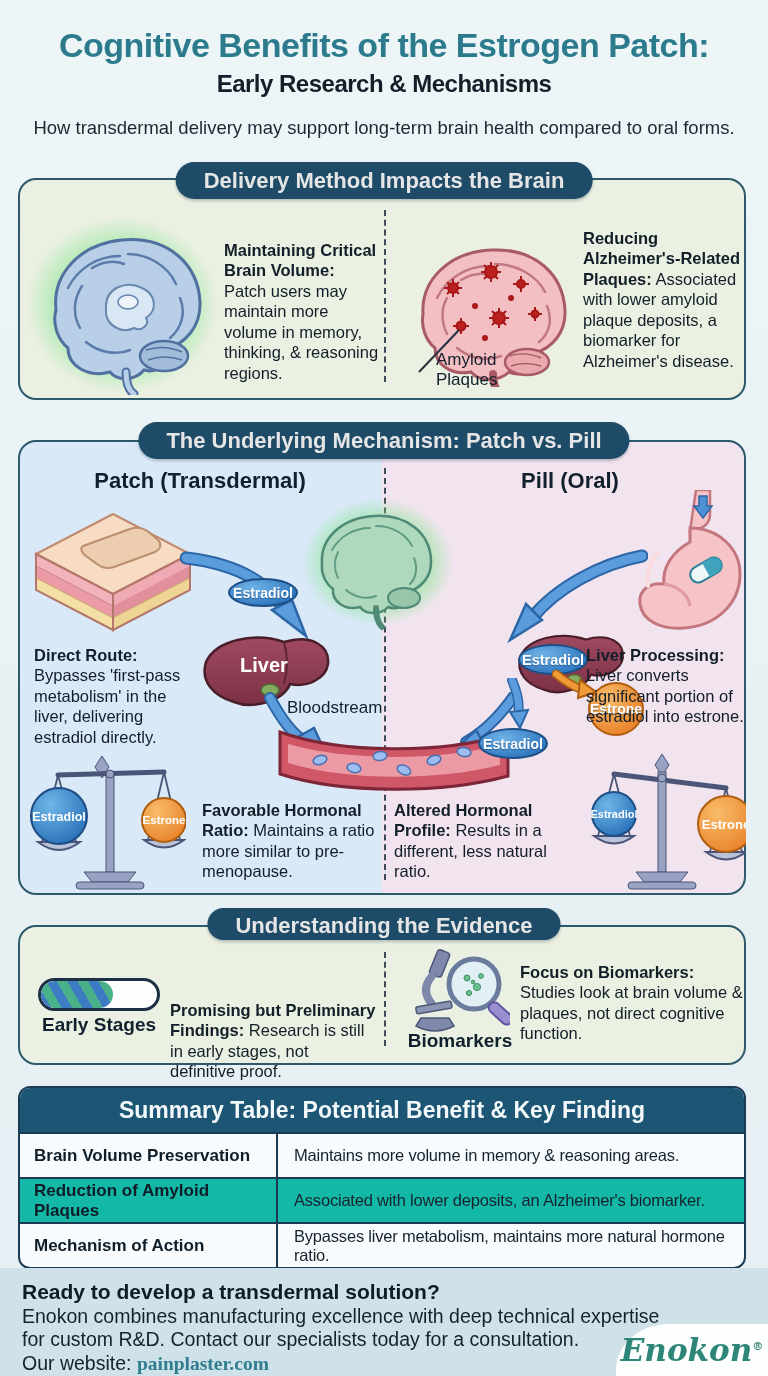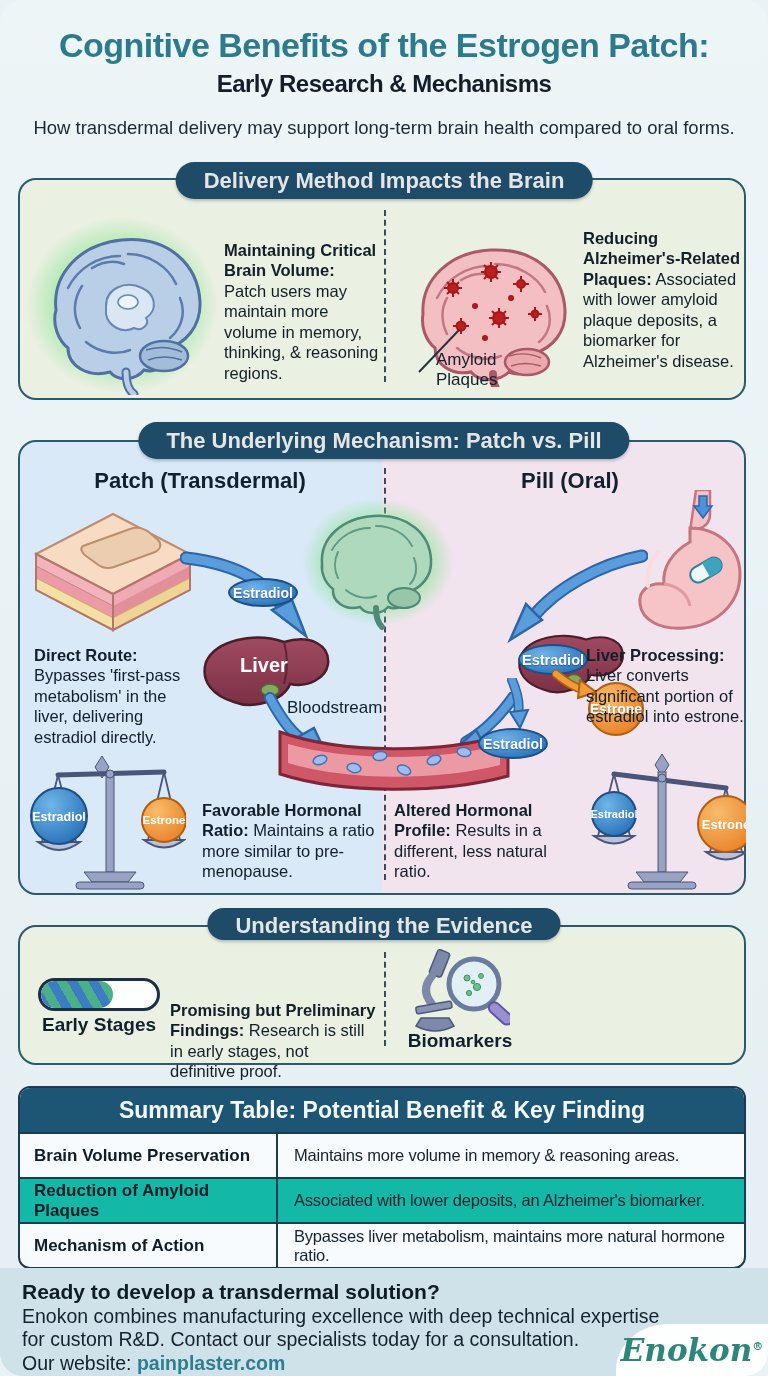--- a/index.html
+++ b/index.html
@@ -1,17 +1,17 @@
 <!DOCTYPE html>
 <html><head>
 <meta charset="utf-8">
 <style>
   html,body{margin:0;padding:0;}
   body{font-family:"Liberation Sans",sans-serif;background:#e9f2f5;}
-  .page{position:relative;width:768px;height:1376px;background:linear-gradient(180deg,#edf5f7 0%,#e7f1f4 60%,#e6eff3 100%);overflow:hidden;margin:0 auto;border-radius:23px;}
+  .page{position:relative;width:768px;height:1376px;background:linear-gradient(180deg,#edf5f7 0%,#e7f1f4 60%,#e6eff3 100%);overflow:hidden;margin:0 auto;}
   .abs{position:absolute;}
   .ctr{text-align:center;width:100%;}
   .title1{top:26px;font-size:34px;font-weight:bold;color:#2b7b8d;letter-spacing:-0.5px;}
   .title2{top:70px;font-size:24px;font-weight:bold;color:#141e29;letter-spacing:-0.5px;}
   .subtitle{top:117px;font-size:18.5px;color:#1b2834;}
   .card{position:absolute;left:18px;width:728px;border:2px solid #2c5a6b;border-radius:18px;box-sizing:border-box;}
   .card-green{background:#eaf0e2;}
   .pill{position:absolute;left:50%;transform:translateX(-50%);height:37px;line-height:37px;padding:0 28px;background:#1d4b68;border-radius:19px;color:#e5e5e5;font-size:22px;font-weight:bold;white-space:nowrap;box-shadow:0 2px 3px rgba(20,40,60,.25);}
   .vdash{position:absolute;border-left:2.5px dashed #3c4b57;width:0;}
   .txt{position:absolute;font-size:16.5px;line-height:1.24;color:#121e28;}
@@ -27,21 +27,21 @@
   .table{position:absolute;left:18px;top:1086px;width:728px;border:2.5px solid #1c3a52;border-radius:12px;overflow:hidden;box-sizing:border-box;background:#f7fbfd;}
   .table-head{background:#1d5674;color:#f3f8fb;font-size:23px;font-weight:bold;text-align:center;height:44px;line-height:44px;}
   .trow{display:flex;height:43px;border-top:2px solid #1c3a52;align-items:stretch;}
   .trow.alt{background:#14b8a6;}
   .tc1{width:258px;border-right:2px solid #1c3a52;display:flex;align-items:center;padding-left:14px;font-weight:bold;font-size:17px;color:#0f1d29;box-sizing:border-box;}
   .tc2{flex:1;display:flex;align-items:center;padding-left:16px;font-size:16.5px;color:#16222e;letter-spacing:-0.2px;}
   .footer{position:absolute;left:0;top:1268px;width:768px;height:108px;background:#cfe1e9;}
   .f-head{position:absolute;left:22px;top:12px;font-size:21px;font-weight:bold;color:#0e1c26;}
   .f-line{position:absolute;left:22px;font-size:19.5px;color:#14222e;}
   .f-site{position:absolute;left:22px;top:84px;font-size:19.5px;color:#14222e;}
-  .f-site .link{color:#2e7e8f;font-weight:bold;}
+  .f-site .link{color:#2e7e8f;font-weight:bold;font-family:Liberation Serif, serif;}
   .logo-wrap{position:absolute;right:0;bottom:0;width:152px;height:52px;background:#fdfefe;border-top-left-radius:52px 46px;display:flex;align-items:center;justify-content:center;}
   .logo{font-family:"DejaVu Serif",serif;font-style:italic;font-weight:bold;font-size:31px;color:#2e8678;}
   .logo sup{font-size:11px;font-style:normal;color:#2e8678;}
   svg text{font-family:"Liberation Sans",sans-serif;}
 </style>
 </head>
 <body>
 
 <div class="page">
 
@@ -333,20 +333,24 @@
         <circle cx="59" cy="45" r="2.6"></circle>
         <circle cx="71" cy="28" r="2.4"></circle>
         <circle cx="63" cy="34" r="1.8"></circle>
     </g>
     <g transform="rotate(42 82 57)">
         <rect x="80" y="52" width="28" height="11" rx="5.5" fill="#9a8fd0" stroke="#5f55a0" stroke-width="2"></rect>
       </g>
   </svg>
   <div class="biglabel" style="left:400px;top:1030px;width:120px;">Biomarkers</div>
 
+  <div class="txt" style="left:520px;top:962px;width:226px;">
+    <b>Focus on Biomarkers:</b>
+    <span>Studies look at brain volume &amp; plaques, not direct cognitive function.</span>
+  </div>
 
   <div class="table">
     <div class="table-head">Summary Table: Potential Benefit &amp; Key Finding</div>
     <div class="trow">
       <div class="tc1">Brain Volume Preservation</div>
       <div class="tc2">Maintains more volume in memory &amp; reasoning areas.</div>
     </div>
     <div class="trow alt">
       <div class="tc1">Reduction of Amyloid Plaques</div>
       <div class="tc2">Associated with lower deposits, an Alzheimer's biomarker.</div>

